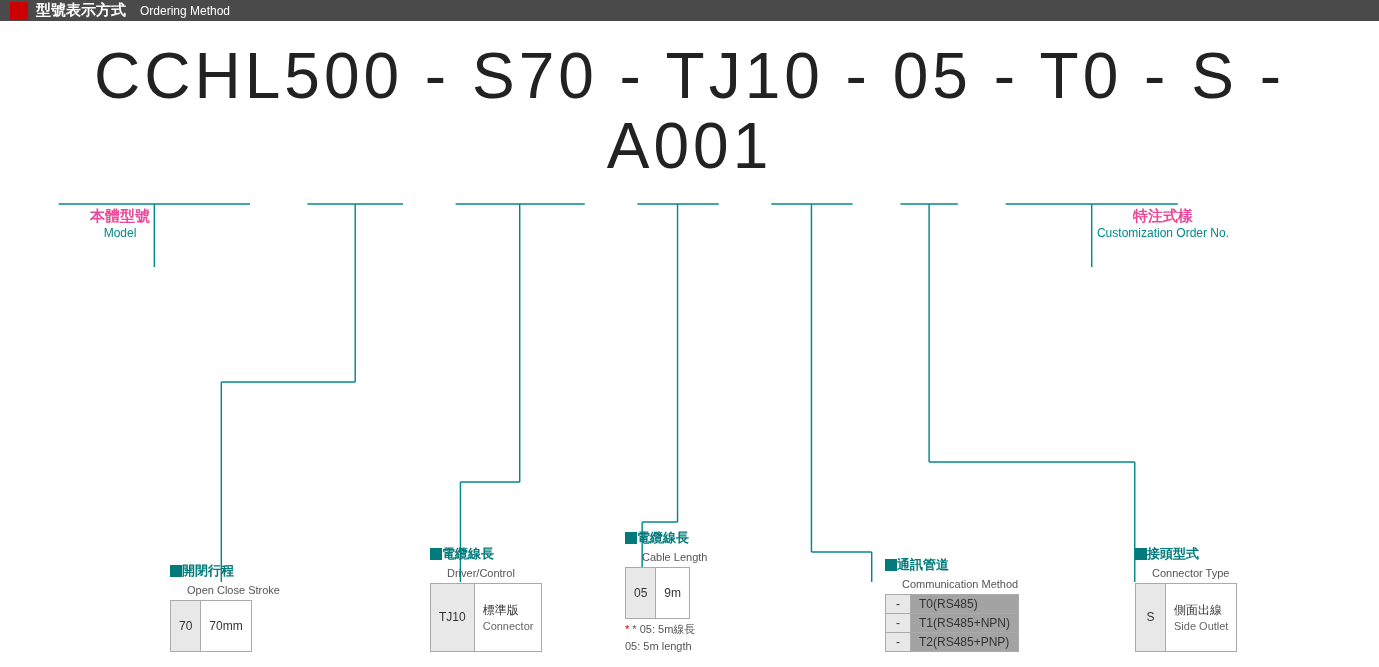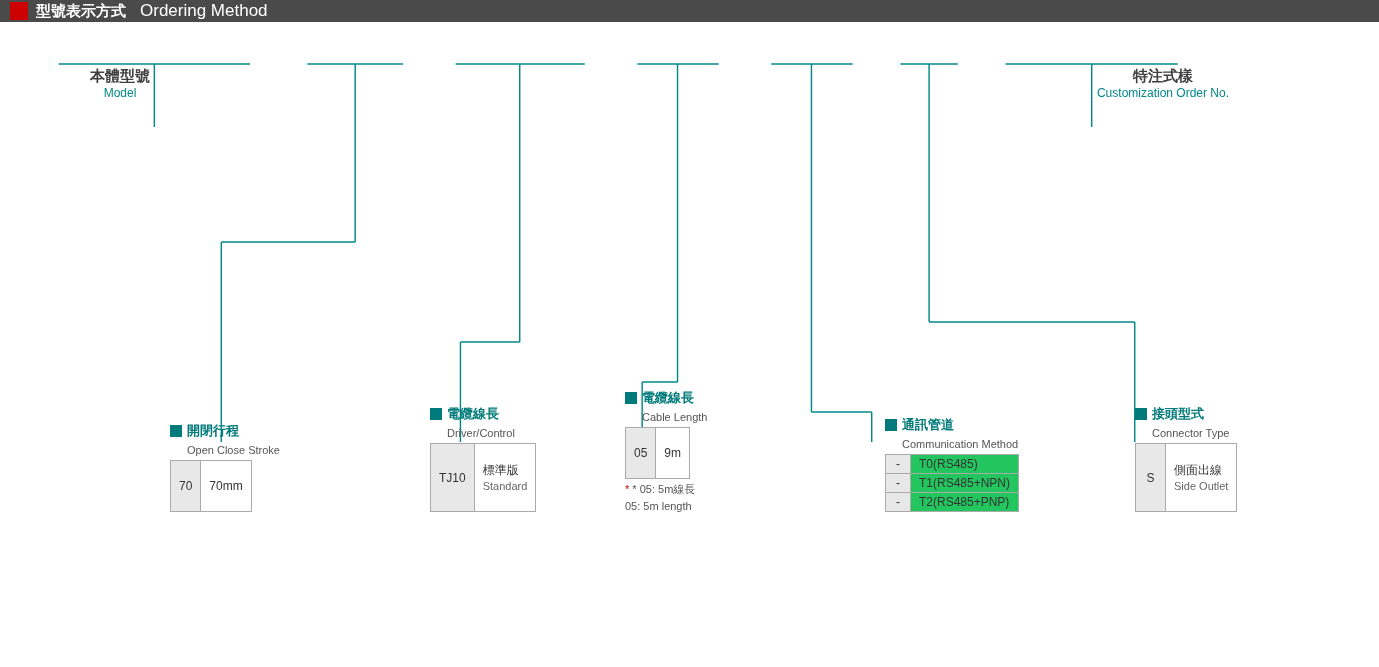--- a/index.html
+++ b/index.html
@@ -25,21 +25,21 @@
       background: #cc0000;
       flex-shrink: 0;
     }
     .header-title-zh {
       color: #fff;
       font-size: 15px;
       font-weight: bold;
     }
     .header-title-en {
       color: #fff;
-      font-size: 17px;
+      font-size: 12px;
       font-weight: normal;
       margin-left: 6px;
     }
 
     
     .main-content {
       padding: 20px 30px 10px 30px;
       position: relative;
     }
 
@@ -72,38 +72,37 @@
     }
 
     
     .label-group {
       display: flex;
       flex-direction: column;
       align-items: center;
       position: absolute;
     }
     .label-group .zh {
-      color: #404040;
+      color: #ec4899;
       font-size: 15px;
       font-weight: bold;
     }
     .label-group .en {
       color: #00888a;
       font-size: 12px;
     }
 
     .info-block {
       position: absolute;
       bottom: 0;
     }
 
     .info-block .block-label {
       display: flex;
       align-items: center;
-      gap: 5px;
       margin-bottom: 4px;
     }
     .info-block .block-label .teal-sq {
       width: 12px;
       height: 12px;
       background: #007a7a;
       flex-shrink: 0;
     }
     .info-block .block-label .label-zh {
       color: #007a7a;
@@ -157,41 +156,44 @@
       padding: 2px 8px;
       white-space: nowrap;
     }
     .comm-table td.dash-cell {
       background: #e8e8e8;
       color: #333;
       min-width: 25px;
       text-align: center;
     }
     .comm-table td.value-cell {
-      background: #22c55e;
+      background: #a3a3a3;
       color: #333;
     }
 
     
     .model-row-container {
       text-align: center;
       position: relative;
     }
   </style>
 </head>
 <body>
 
 <div class="header-bar">
   <div class="red-square"></div>
   <span class="header-title-zh">型號表示方式</span>
   <span class="header-title-en">Ordering Method</span>
 </div>
 
 <div class="main-content">
 
+  <div class="model-row-container">
+    <div class="model-code">CCHL500 - S70 - TJ10 - 05 - T0 - S - A001</div>
+  </div>
 
   <div class="diagram">
 
     <svg class="lines-svg" viewBox="0 0 1379 520" preserveAspectRatio="none">
 
       <line x1="30" y1="22" x2="230" y2="22" stroke="#00888a" stroke-width="1.5"></line>
 
       <line x1="290" y1="22" x2="390" y2="22" stroke="#00888a" stroke-width="1.5"></line>
 
       <line x1="445" y1="22" x2="580" y2="22" stroke="#00888a" stroke-width="1.5"></line>
@@ -265,21 +267,21 @@
       <div class="info-block" style="position:relative; bottom:auto;">
         <div class="block-label">
           <div class="teal-sq"></div>
           <span class="label-zh">電纜線長</span>
         </div>
         <div class="en-label">Driver/Control</div>
         <table class="info-table">
           <tbody>
               <tr>
             <td>TJ10</td>
-            <td>標準版<br><span style="font-size:11px;color:#666;">Standard</span></td>
+            <td>標準版<br><span style="font-size:11px;color:#666;">Connector</span></td>
           </tr>
         </tbody>
           </table>
       </div>
     </div>
 
     <div style="position:absolute; bottom:50px; left:595px;">
       <div class="info-block" style="position:relative; bottom:auto;">
         <div class="block-label">
           <div class="teal-sq"></div>

